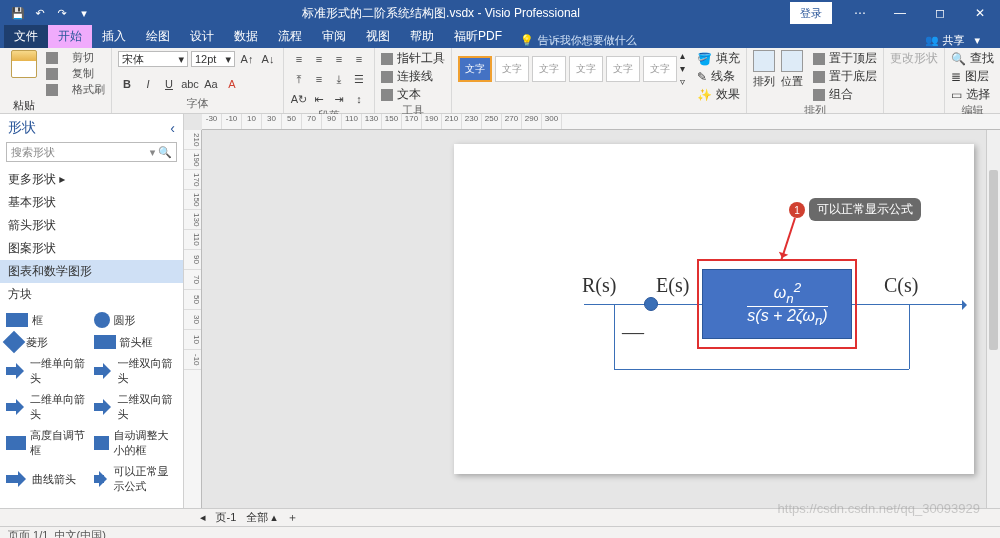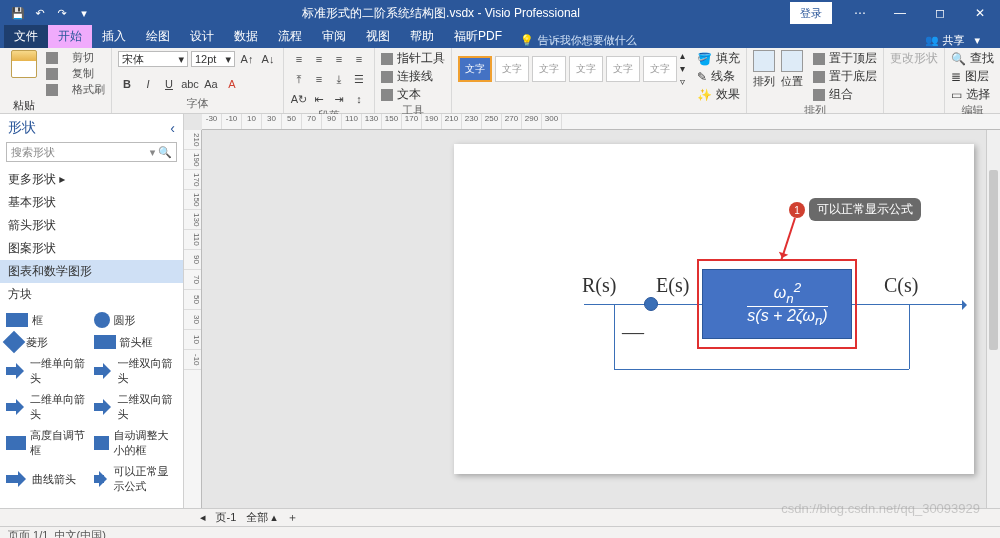--- a/index.html
+++ b/index.html
@@ -451,13 +451,13 @@
   <span>◂</span>
   <span>页-1</span>
   <span><span>全部</span> ▴</span>
   <span>＋</span>
 </div>
 <div class="status">
   <span>页面 1/1</span>&nbsp;&nbsp;
   <span>中文(中国)</span>
 </div>
 
-<div class="watermark">csdn://blog.csdn.net/qq_30093929</div>
+<div class="watermark">https://csdn.csdn.net/qq_30093929</div>
 
 </body></html>

